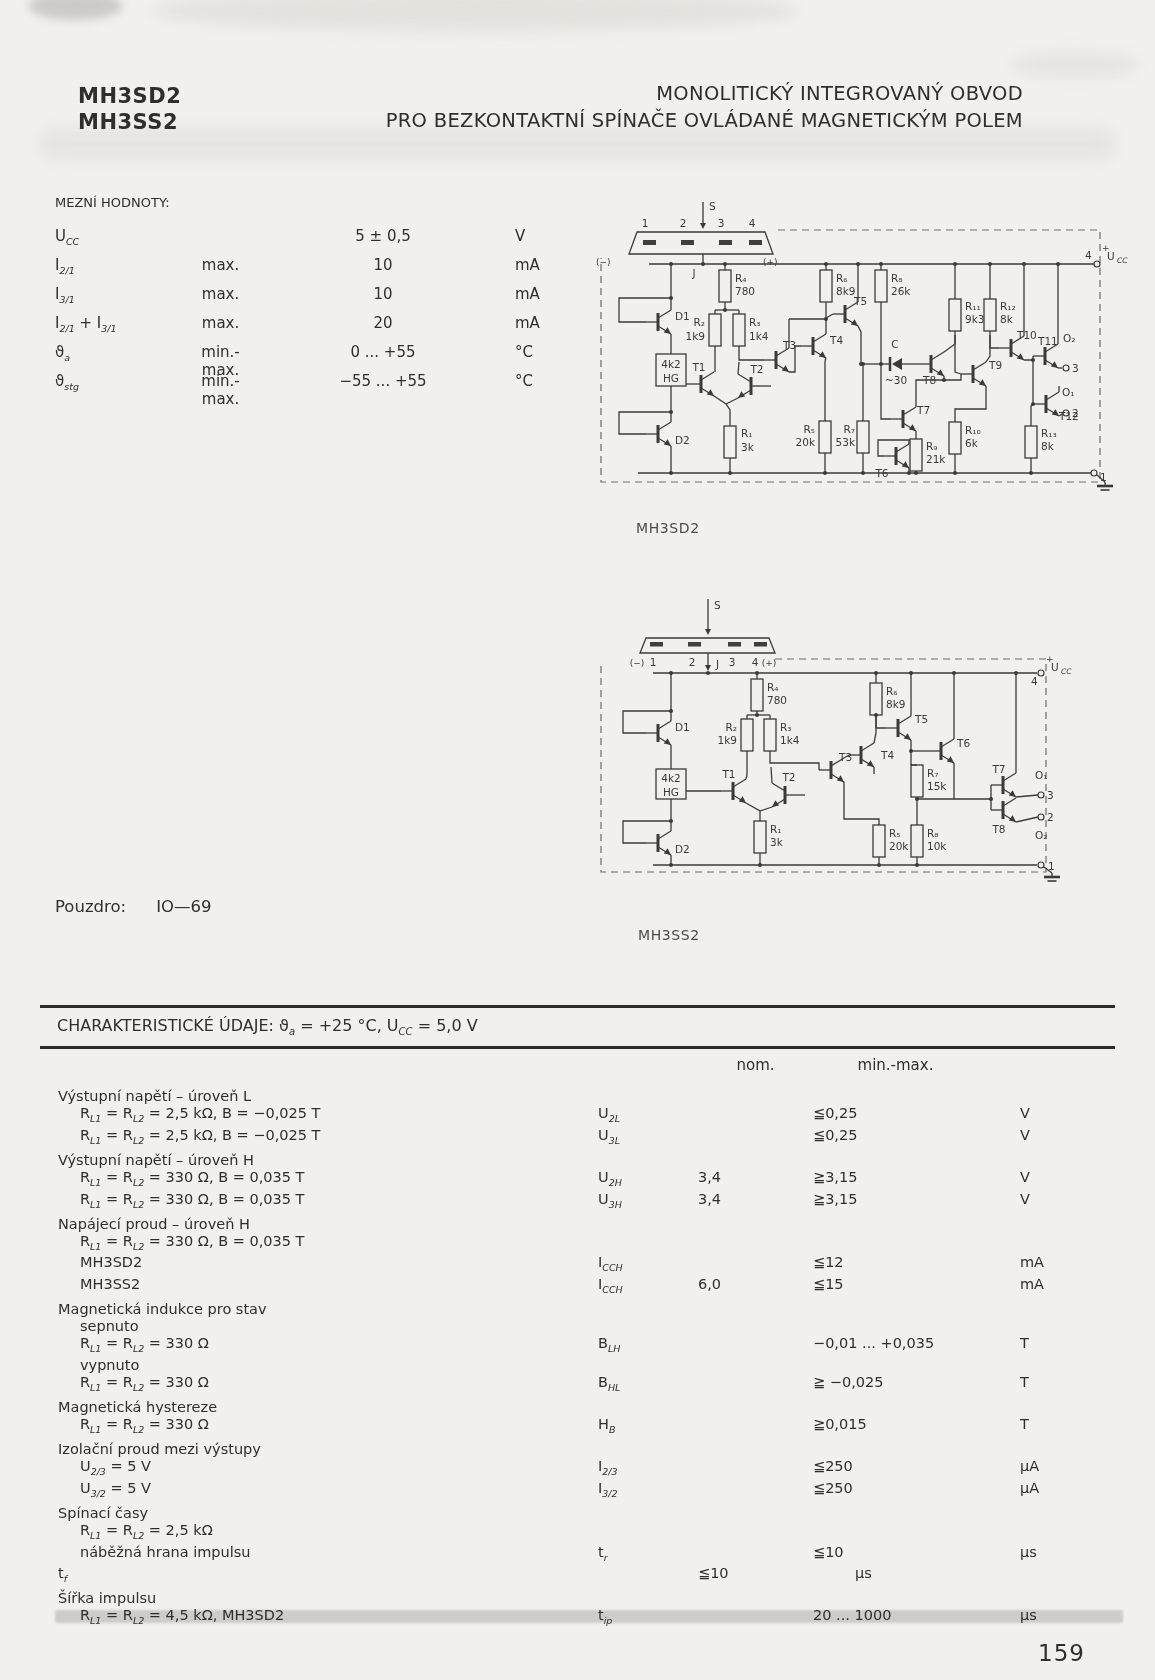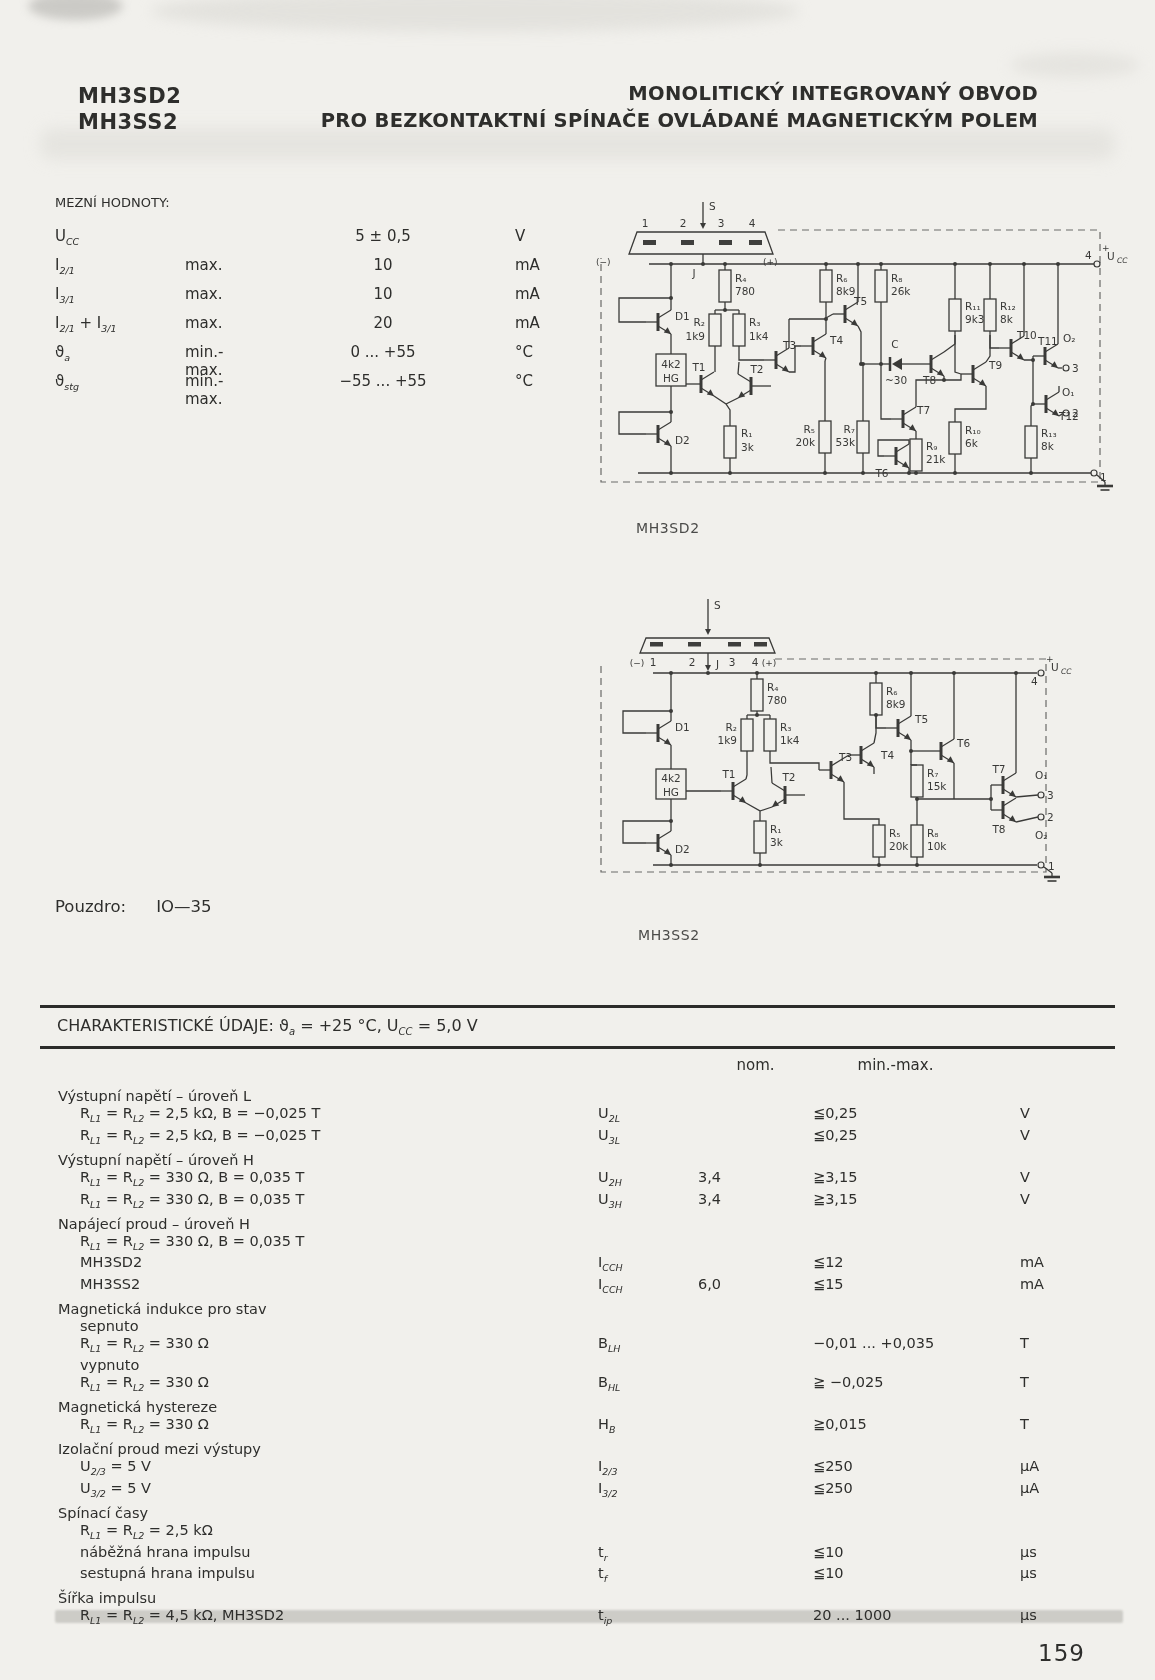--- a/index.html
+++ b/index.html
@@ -2,29 +2,29 @@
 <html><head>
 <meta charset="utf-8">
 <style>
   html,body{margin:0;padding:0}
   body{width:1155px;height:1680px;position:relative;background:#f1f0ec;
        font-family:"DejaVu Sans",sans-serif;color:#2e2e2c;overflow:hidden}
   .abs{position:absolute}
   .art{position:absolute;pointer-events:none}
   
   .pn{left:78px;font-size:21px;font-weight:bold;letter-spacing:.5px}
-  .title{right:117px;top:80px;text-align:right;font-size:19.5px;font-weight:bold;
+  .title{right:132px;top:80px;text-align:right;font-size:19.5px;font-weight:normal;
          letter-spacing:.3px;line-height:27px}
   
   .lim-title{left:55px;top:195px;font-size:13px}
   .lim{left:55px;top:227px;width:550px}
   .lrow{display:grid;grid-template-columns:130px 126px 144px 140px;height:29px;
         align-items:baseline;font-size:15px}
   .lsym sub,.csym sub,.clbl sub{font-size:9.5px;font-style:italic}
-  .lcond{text-align:left;padding-right:55px}
+  .lcond{text-align:center;padding-right:55px}
   .lval{text-align:center}
   .lunit{padding-left:60px}
   
   .pouzdro{left:55px;top:897px;font-size:16.5px}
   .pouzdro .v{margin-left:30px}
   
   .cap{font-size:14px;color:#4b4b49;letter-spacing:.6px}
   
   .rule{left:40px;width:1075px;height:3px;background:#2c2c2a}
   .ch-title{left:57px;top:1016px;font-size:16px}
@@ -492,21 +492,21 @@
     <text x="442" y="206">O₁</text>
     <text x="454" y="226">3</text>
     <text x="454" y="248">2</text>
     <text x="442" y="266">O₂</text>
     <text x="455" y="297">1</text>
   </g>
 </svg>
 <div class="abs cap" style="left:638px;top:927px">MH3SS2</div>
 
 <div class="abs pouzdro">
-  <span>Pouzdro:</span><span class="v">IO—35</span>
+  <span>Pouzdro:</span><span class="v">IO—69</span>
 </div>
 
 <div class="abs rule" style="top:1005px"></div>
 <div class="abs ch-title">
   <span>CHARAKTERISTICKÉ ÚDAJE: ϑ</span><sub class="it" style="font-style:italic;font-size:10px">a</sub><span> = +25 °C, U</span><sub style="font-style:italic;font-size:10px">CC</sub><span> = 5,0 V</span>
 </div>
 <div class="abs rule" style="top:1046px"></div>
 <div class="abs ch-heads">
   <span></span>
     <span></span>
@@ -629,21 +629,20 @@
       <span></span>
   </div>
   <div class="trow">
     <span class="clbl"><span>náběžná hrana impulsu</span></span>
     <span class="csym"><span>t</span><sub>r</sub></span>
     <span class="cnom"></span>
       <span class="cmm">≦10</span>
       <span class="cunit">μs</span>
   </div>
   <div class="trow">
-    <span class="clbl"><span>sestupná hrana impulsu</span></span>
     <span class="csym"><span>t</span><sub>f</sub></span>
     <span class="cnom"></span>
       <span class="cmm">≦10</span>
       <span class="cunit">μs</span>
   </div>
   <div class="tsec">Šířka impulsu</div>
   <div class="trow">
     <span class="clbl"><span>R</span><sub>L1</sub><span> = R</span><sub>L2</sub><span> = 4,5 kΩ, MH3SD2</span></span>
     <span class="csym"><span>t</span><sub>ip</sub></span>
     <span class="cnom"></span>

